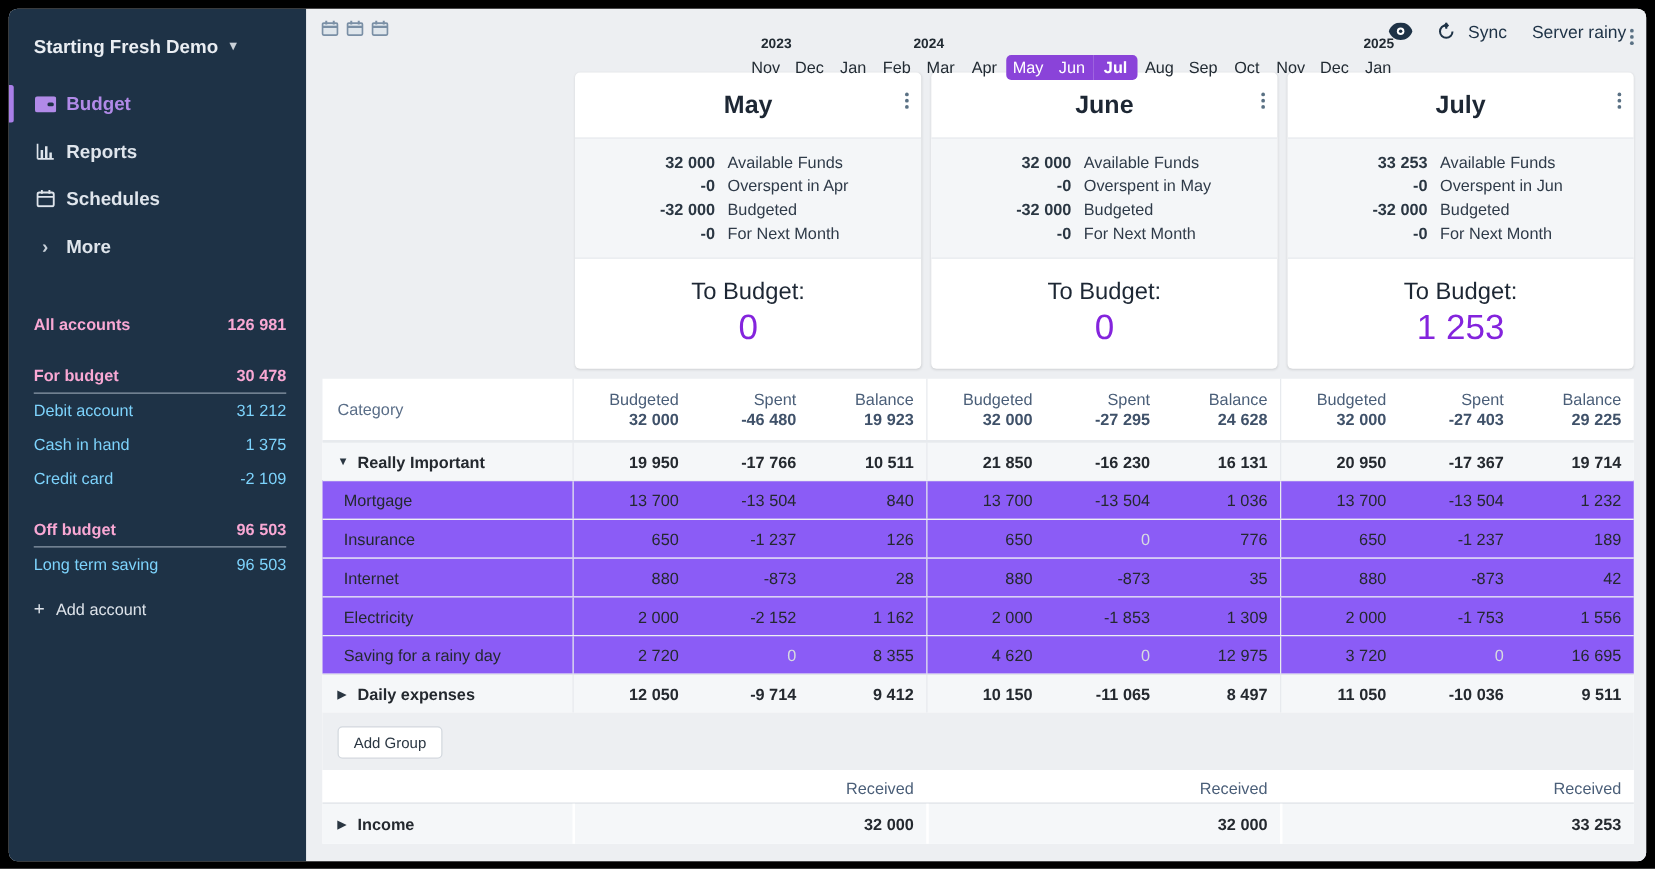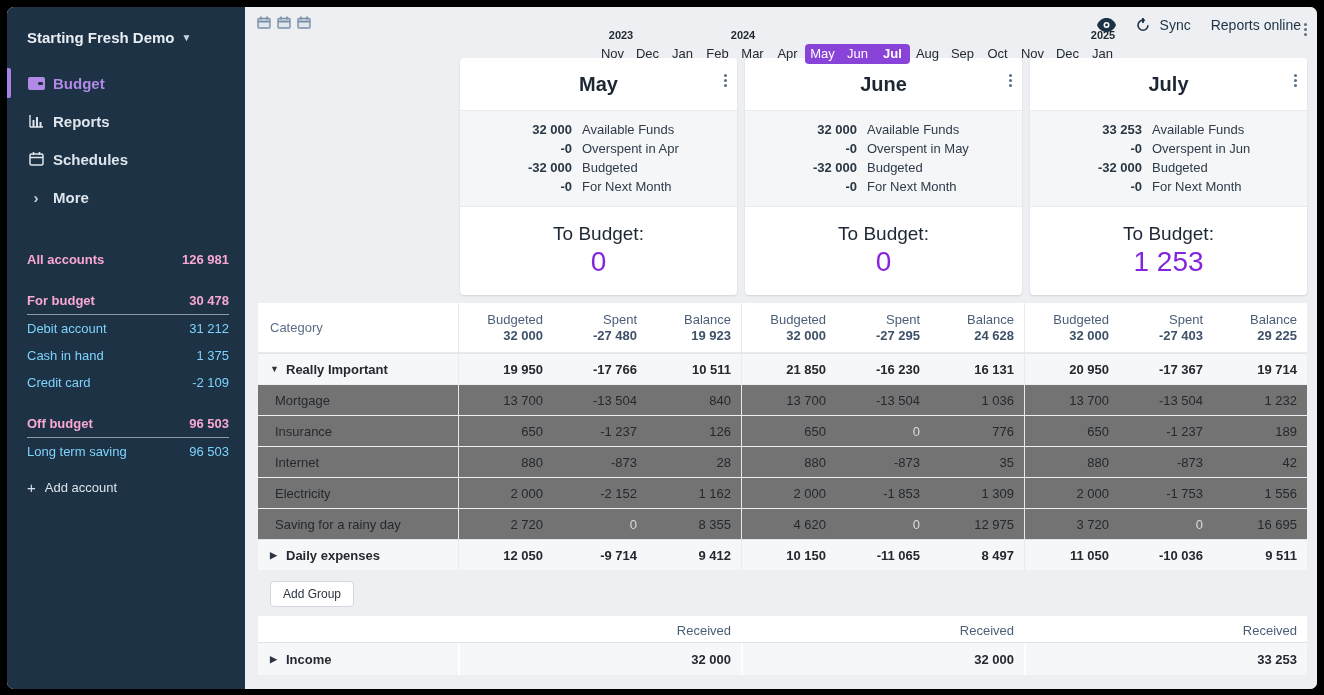--- a/index.html
+++ b/index.html
@@ -70,21 +70,21 @@
   .tb-num{font-size:28px;color:var(--accent-num);margin-top:2px;line-height:30px;}
   
   .budget-table{margin:8px 0 0 13px;width:1049px;background:#fff;}
   .t-header{display:flex;height:50px;border-bottom:1px solid var(--border);}
   .cat-cell{width:200px;display:flex;align-items:center;justify-content:space-between;padding:0 12px 0 12px;
     color:#5a6e88;font-size:13px;}
   .m-sec{width:283px;border-left:1px solid var(--border);display:flex;}
   .m-col{flex:1;text-align:right;padding-right:10px;display:flex;flex-direction:column;justify-content:center;}
   .m-col .h-label{font-size:13px;color:var(--slate);line-height:16px;}
   .m-col .h-val{font-size:13px;font-weight:bold;color:var(--slate-bold);line-height:16px;}
-  .t-row{display:flex;height:31px;border-top:1px solid var(--row-border);align-items:stretch;font-size:13px;color:#24292f;background:#737373;}
+  .t-row{display:flex;height:31px;border-top:1px solid var(--row-border);align-items:stretch;font-size:13px;color:#24292f;background:#8b5cf6;}
   .t-row:first-of-type{border-top:none;}
   .t-row.group{background:var(--group-bg);font-weight:bold;border-top:1px solid #e2e5e9;}
   .row-name{width:200px;display:flex;align-items:center;padding-left:12px;gap:7px;}
   .t-row.child .row-name{padding-left:17px;}
   .tri{font-size:9px;color:#2a3642;width:9px;}
   .cellsec{width:283px;border-left:1px solid var(--border);display:flex;}
   .cell{flex:1;text-align:right;padding-right:10px;display:flex;align-items:center;justify-content:flex-end;}
   .cell.faded{color:var(--faded);}
   .add-group-row{padding:11px 0 9px 12px;background:var(--main-bg);}
   .add-group-btn{font-size:12px;font-family:"Liberation Sans",sans-serif;background:#fff;border:1px solid #d3d8de;
@@ -245,21 +245,21 @@
             </svg>
         </span>
         <span class="sync">
           <svg width="14" height="15" viewBox="0 0 14 15">
               <path d="M7 2.2a5 5 0 1 0 5 5" fill="none" stroke="#1e3246" stroke-width="1.6"></path>
               <path d="M7 0 v5" stroke="#1e3246" stroke-width="1.6"></path>
               <path d="M7 0 l2.3 2.3 L7 4.6 4.7 2.3z" fill="#1e3246"></path>
             </svg>
           <span>Sync</span>
         </span>
-        <span>Reports online</span>
+        <span>Server rainy</span>
       </div>
     </div>
 
     <div class="cards-row">
         <div class="card">
           <div class="card-title">
             <span>May</span>
        <span class="kebab">
               <i></i>
               <i></i>
@@ -365,21 +365,21 @@
               <i></i>
             </span>
         </div>
       <div class="m-sec">
             <div class="m-col">
               <span class="h-label">Budgeted</span>
      <span class="h-val">32 000</span>
             </div>
             <div class="m-col">
               <span class="h-label">Spent</span>
-     <span class="h-val">-27 480</span>
+     <span class="h-val">-46 480</span>
             </div>
             <div class="m-col">
               <span class="h-label">Balance</span>
      <span class="h-val">19 923</span>
             </div>
           </div>
           <div class="m-sec">
             <div class="m-col">
               <span class="h-label">Budgeted</span>
      <span class="h-val">32 000</span>

